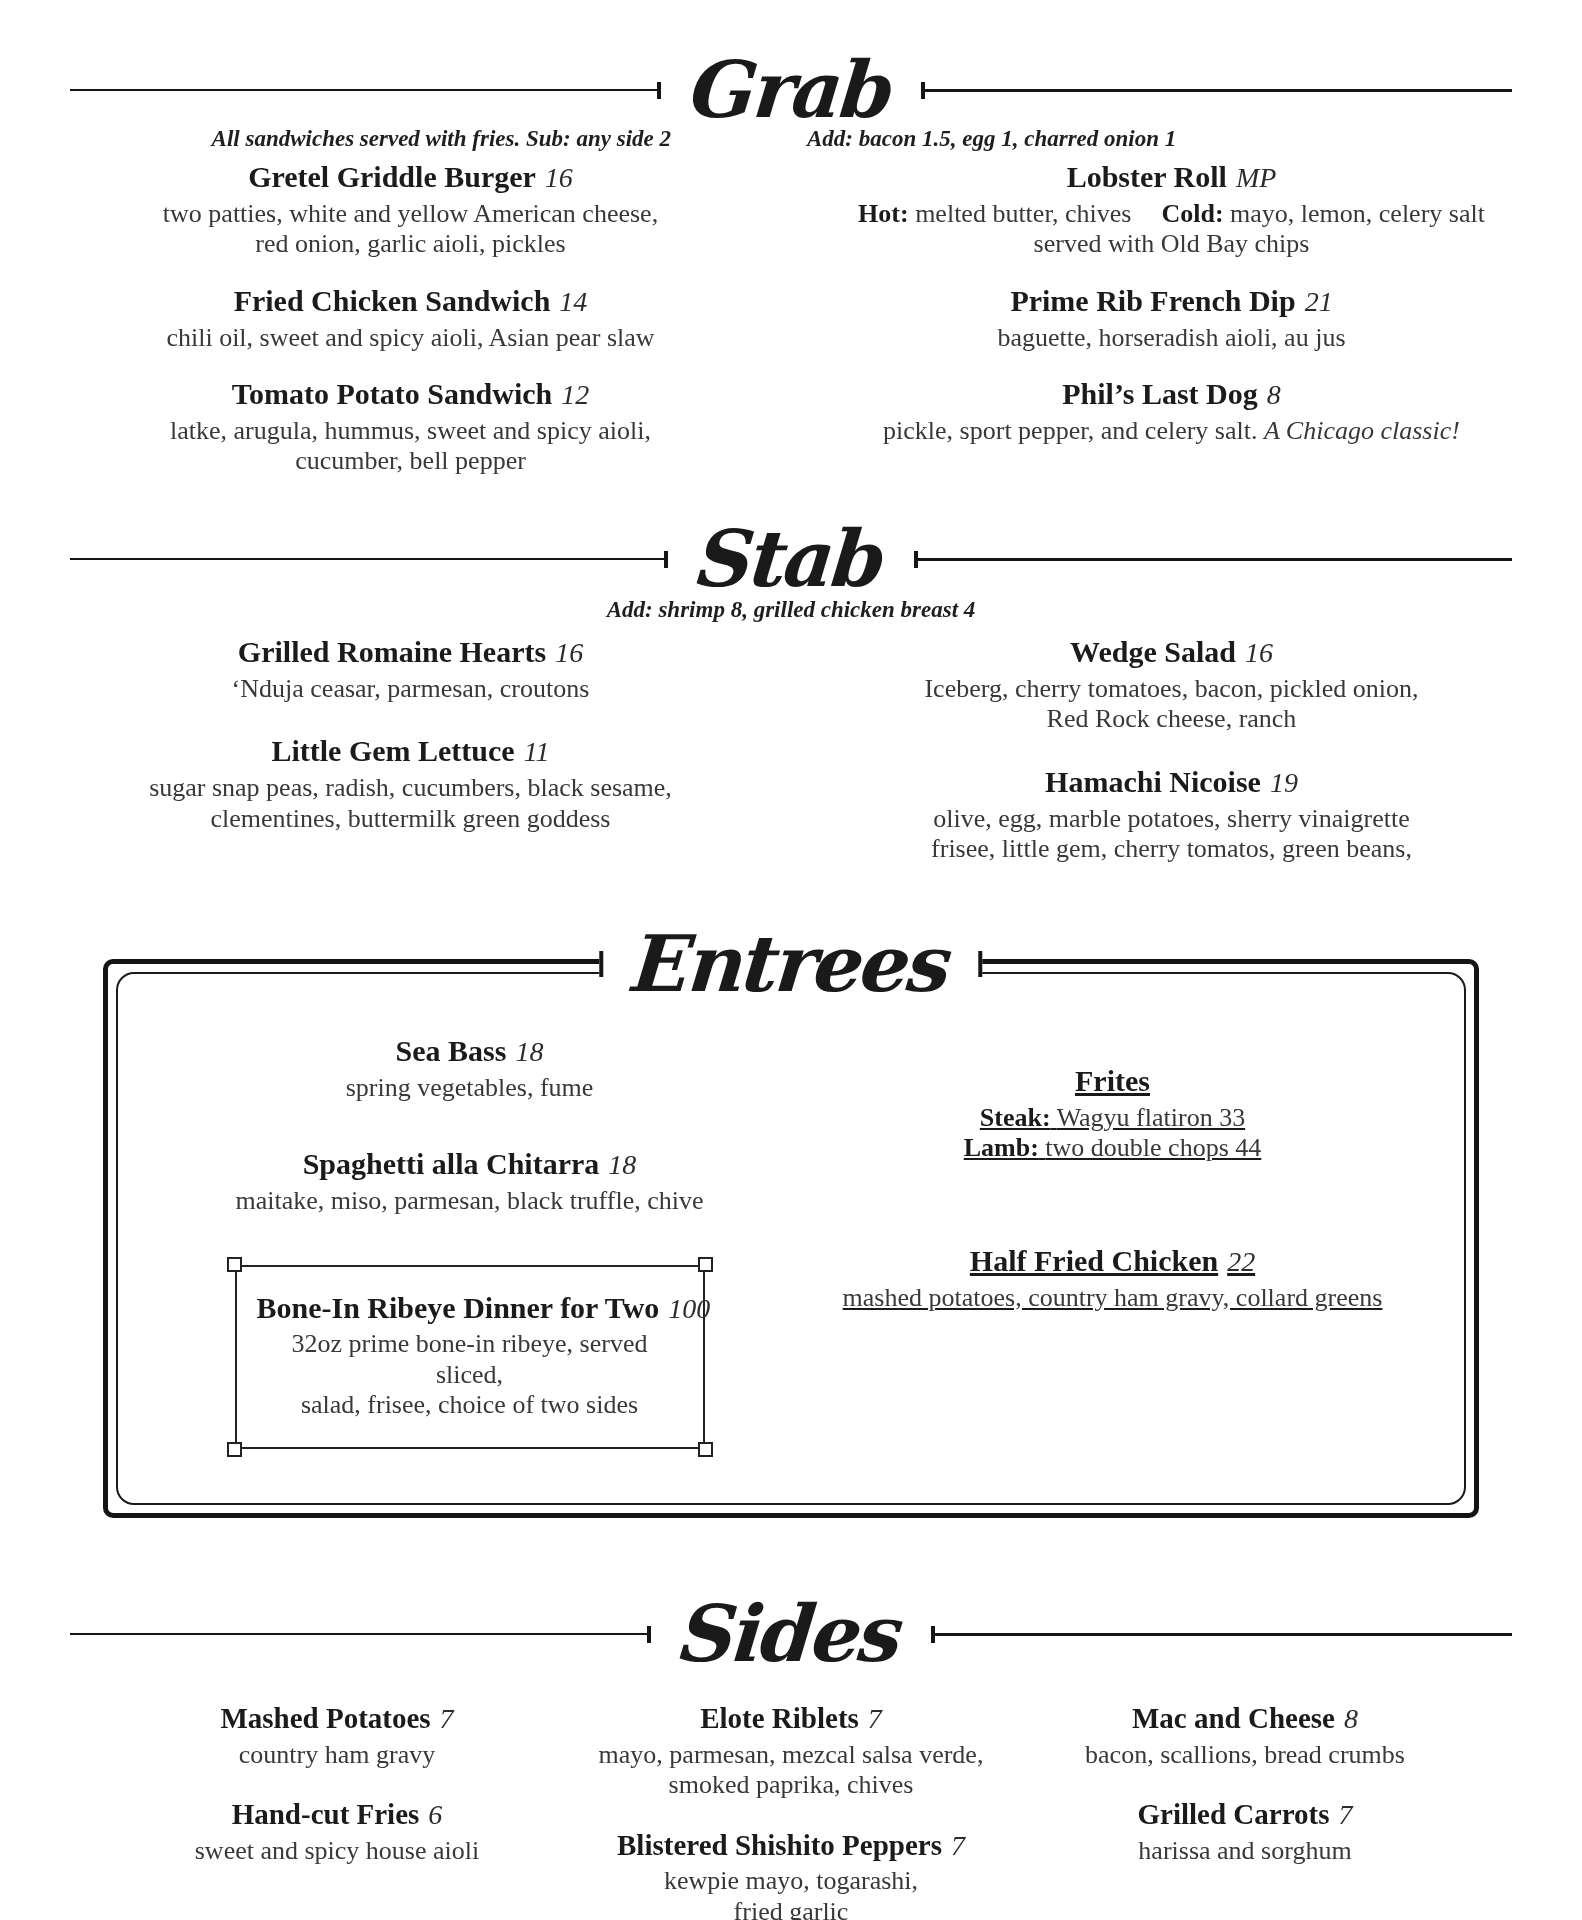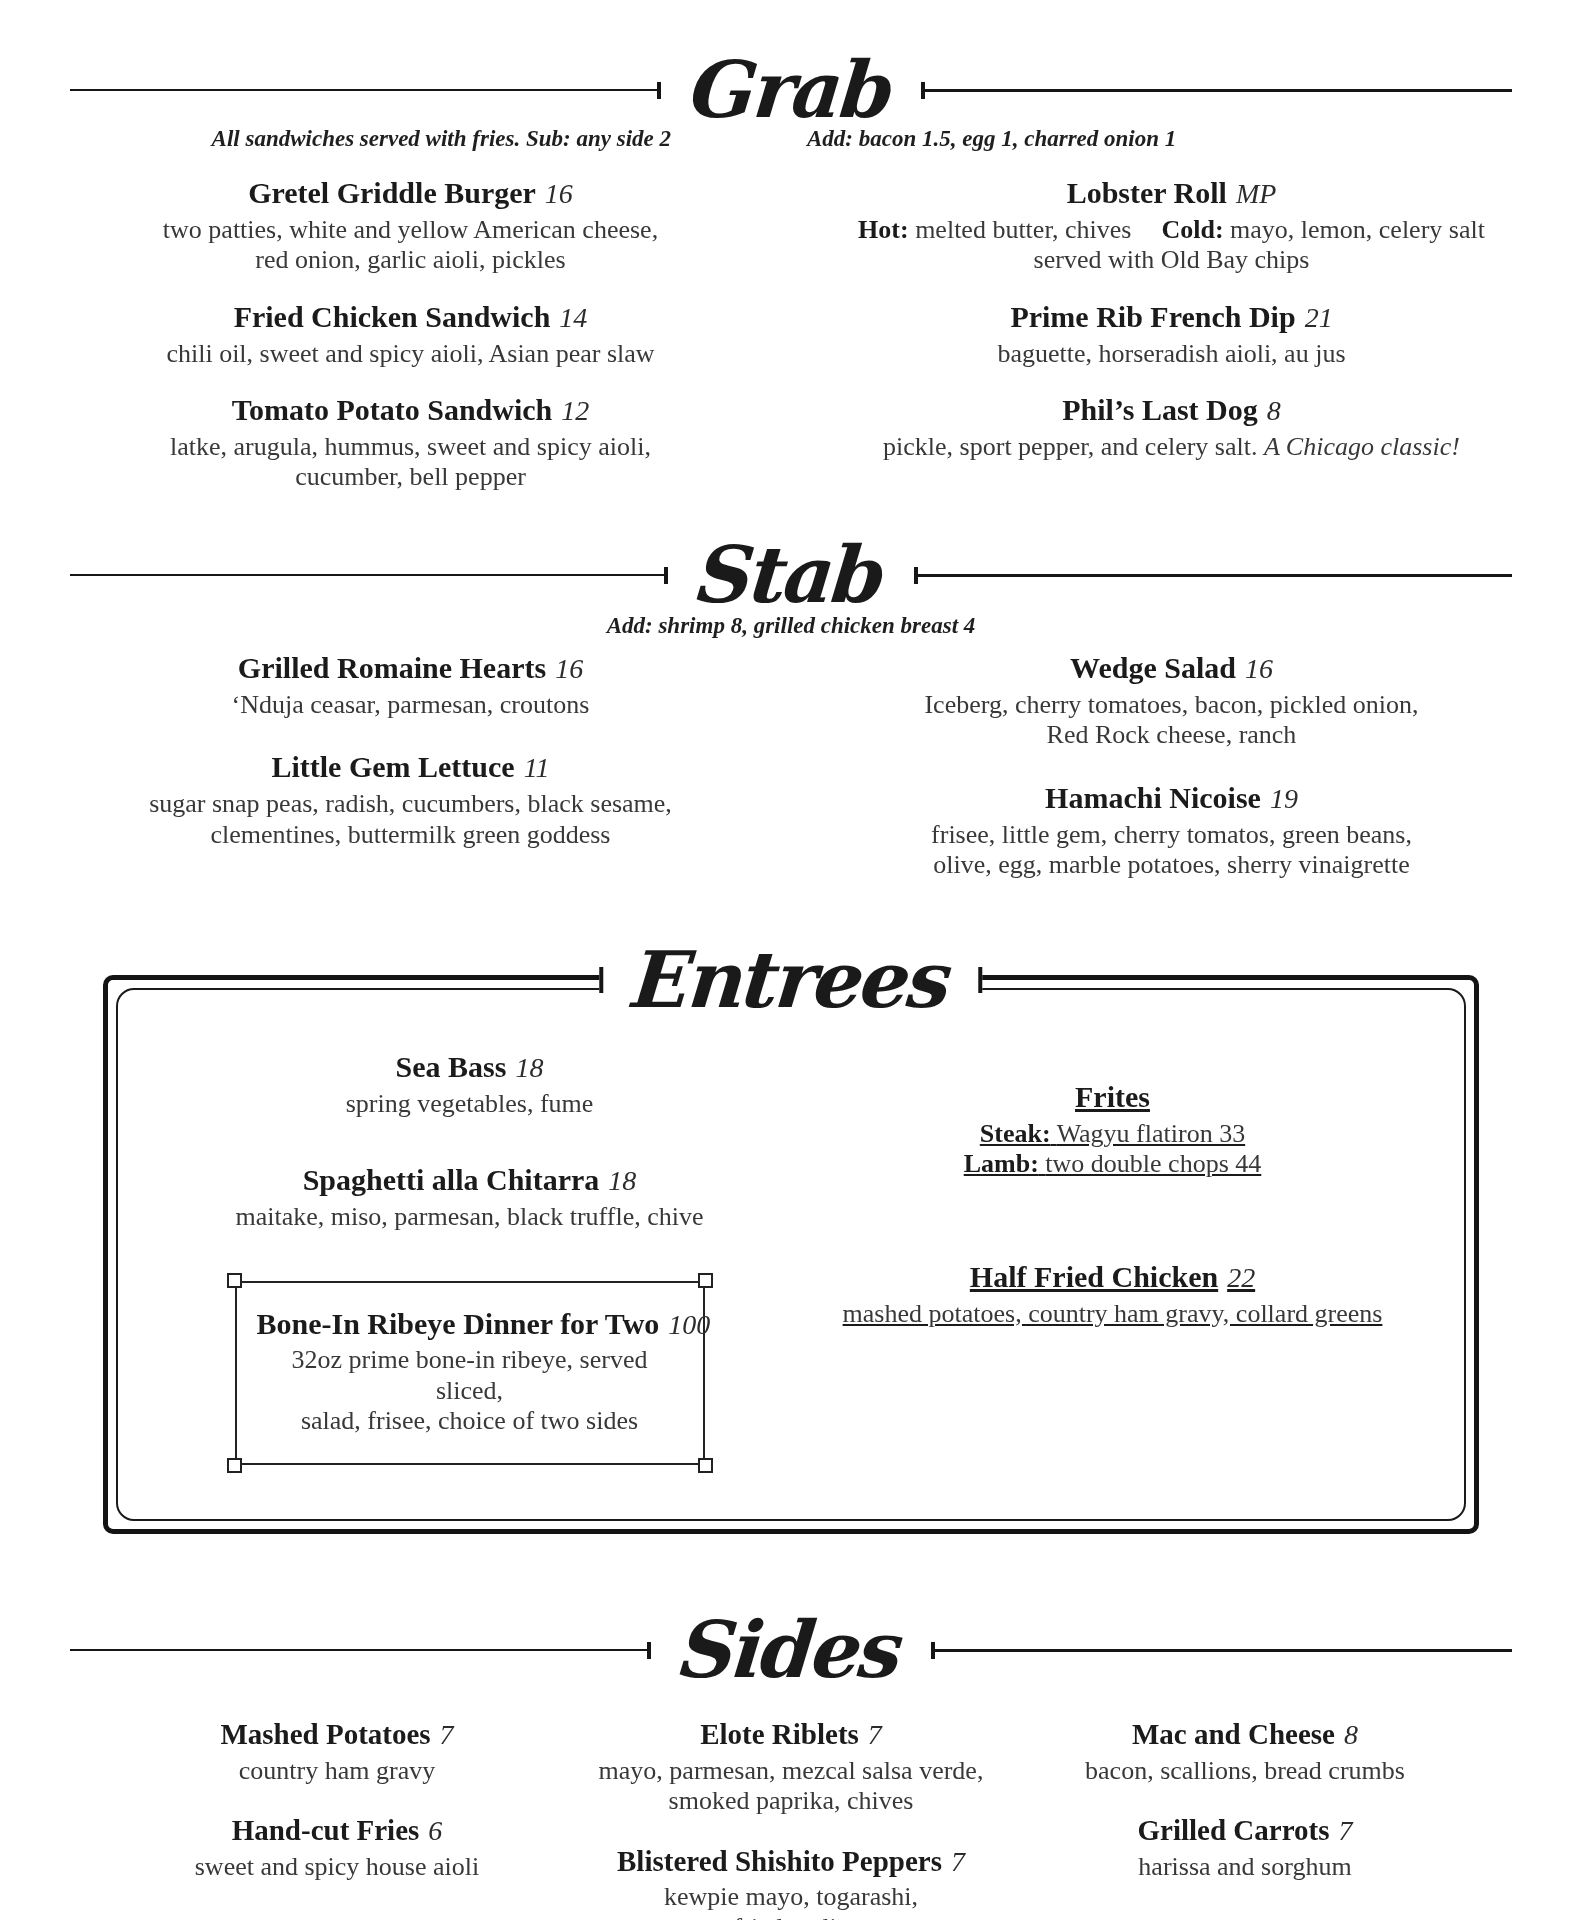--- a/index.html
+++ b/index.html
@@ -29,21 +29,21 @@
   .menu-item { text-align:center; }
   .item-title { font-size:30px; font-weight:700; line-height:1.12; color:#1b1b1b; margin-bottom:5px; white-space:nowrap; }
   .pr { font-weight:400; font-style:italic; font-size:28px; margin-left:9px; color:#2c2c2c; }
   .desc { font-size:26px; line-height:1.18; color:#383838; }
   .dl { display:block; }
   .it { font-style:italic; }
   .labeled b { color:#1b1b1b; }
   .gap { display:inline-block; width:30px; }
   
   .grab-head { margin-top:38px; }
-  .grab-grid { margin-top:24px; }
+  .grab-grid { margin-top:8px; }
   .grab-grid .menu-item { margin-bottom:24px; }
   
   .stab-head { margin-top:6px; }
   .stab-grid { margin-top:12px; }
   .stab-grid .menu-item { margin-bottom:30px; }
   
   .entrees-box {
     position:relative; margin:64px 103px 0; border:5px solid #141414; border-radius:10px;
     padding:70px 40px 64px;
   }
@@ -186,22 +186,22 @@
         <div class="desc">
           <span class="dl">Iceberg, cherry tomatoes, bacon, pickled onion,</span>
           <span class="dl">Red Rock cheese, ranch</span>
         </div>
       </div>
       <div class="menu-item">
         <div class="item-title">
           <span>Hamachi Nicoise</span><span class="pr">19</span>
         </div>
         <div class="desc">
+          <span class="dl">olive, egg, marble potatoes, sherry vinaigrette</span>
           <span class="dl">frisee, little gem, cherry tomatos, green beans,</span>
-          <span class="dl">olive, egg, marble potatoes, sherry vinaigrette</span>
         </div>
       </div>
     </div>
   </div>
 
   <div class="entrees-box">
     <div class="entrees-inner"></div>
     <div class="entrees-title">
       <div class="tick"></div>
       <div class="script-title">Entrees</div>

